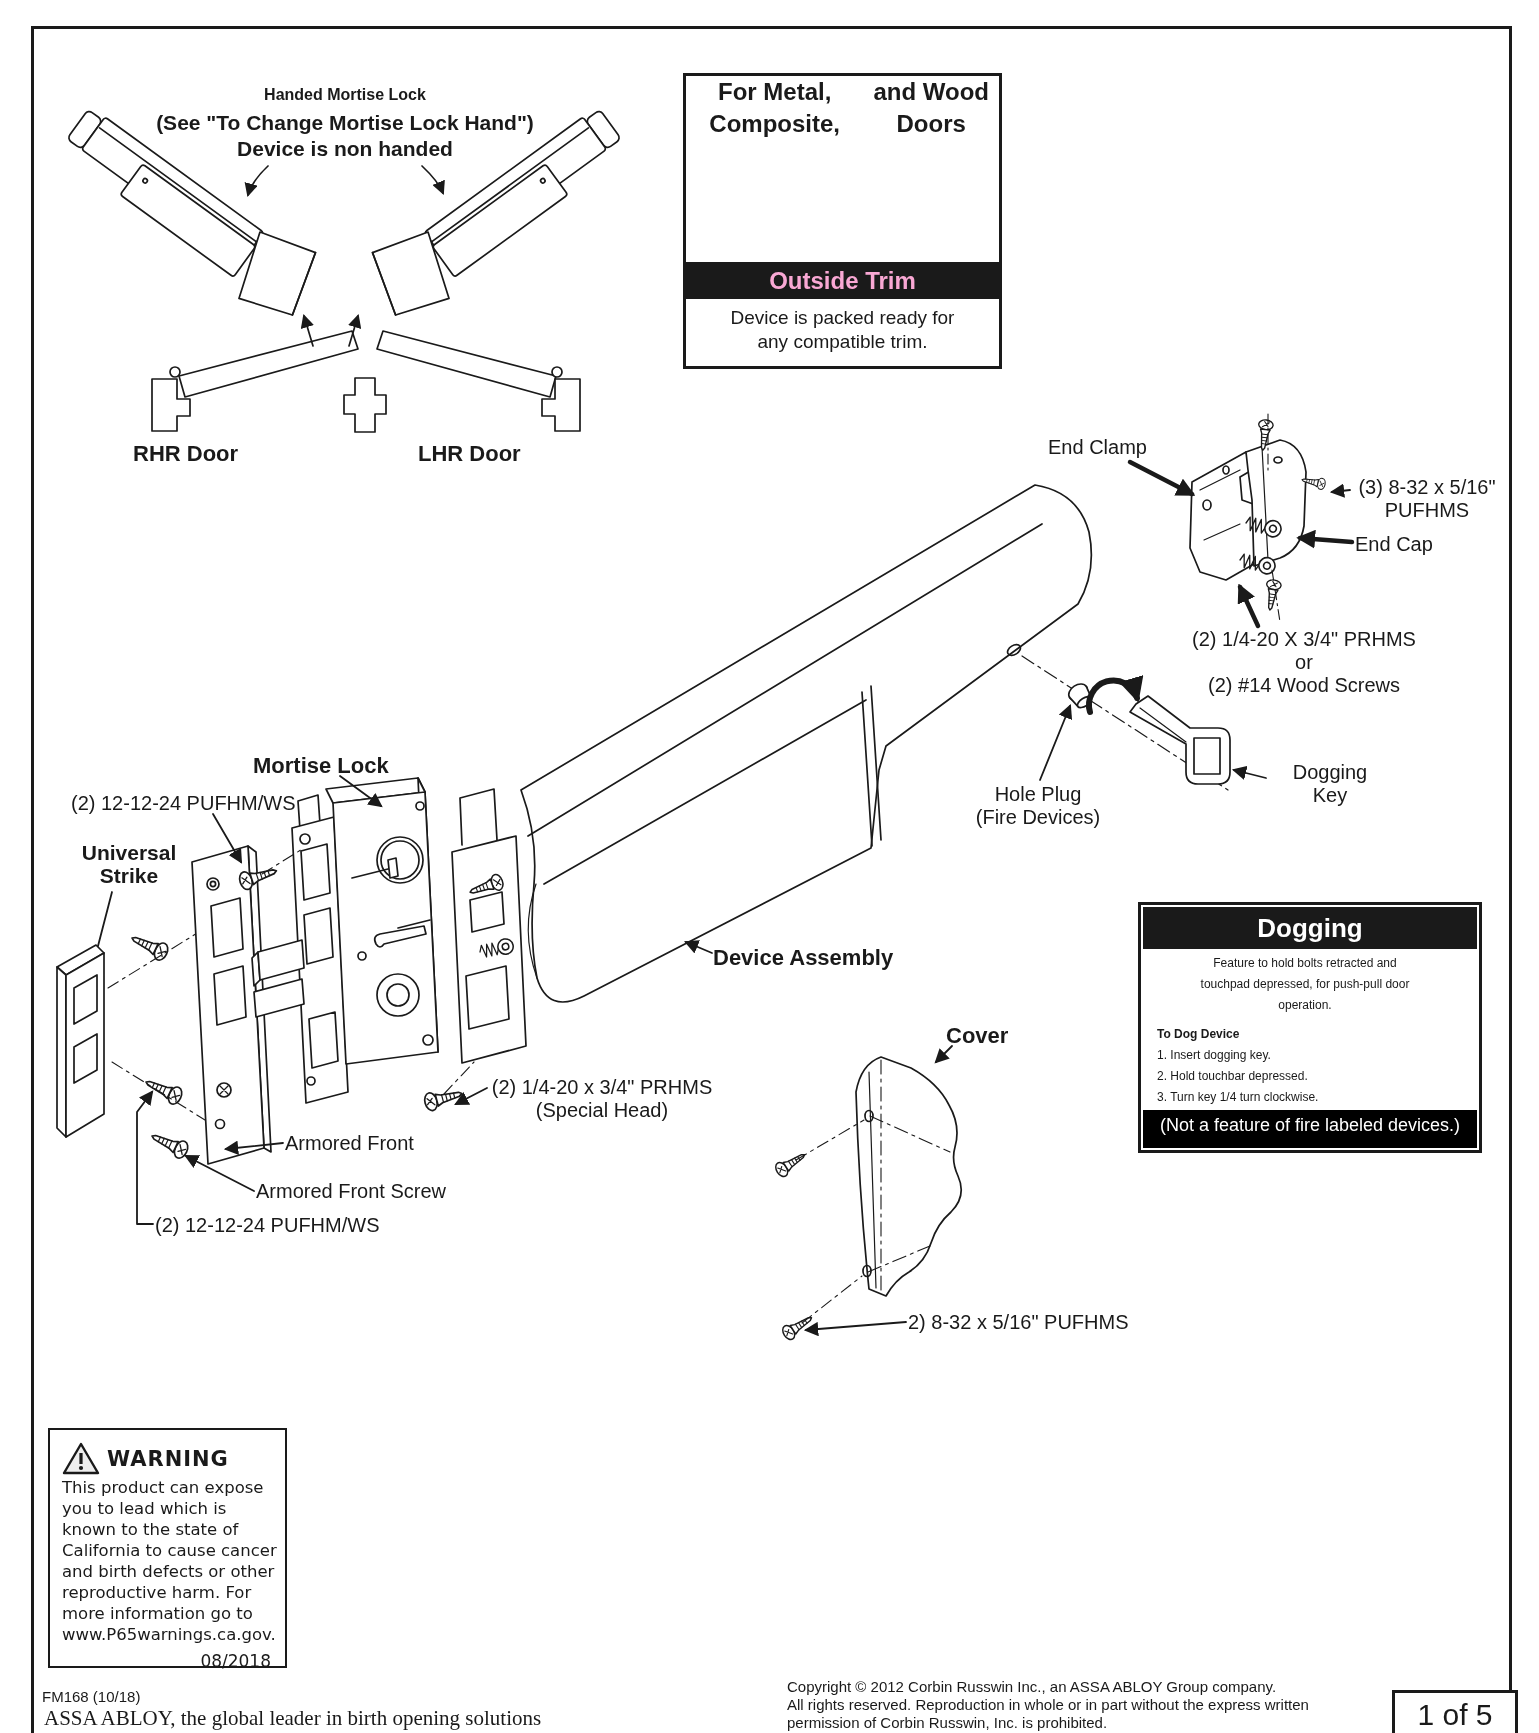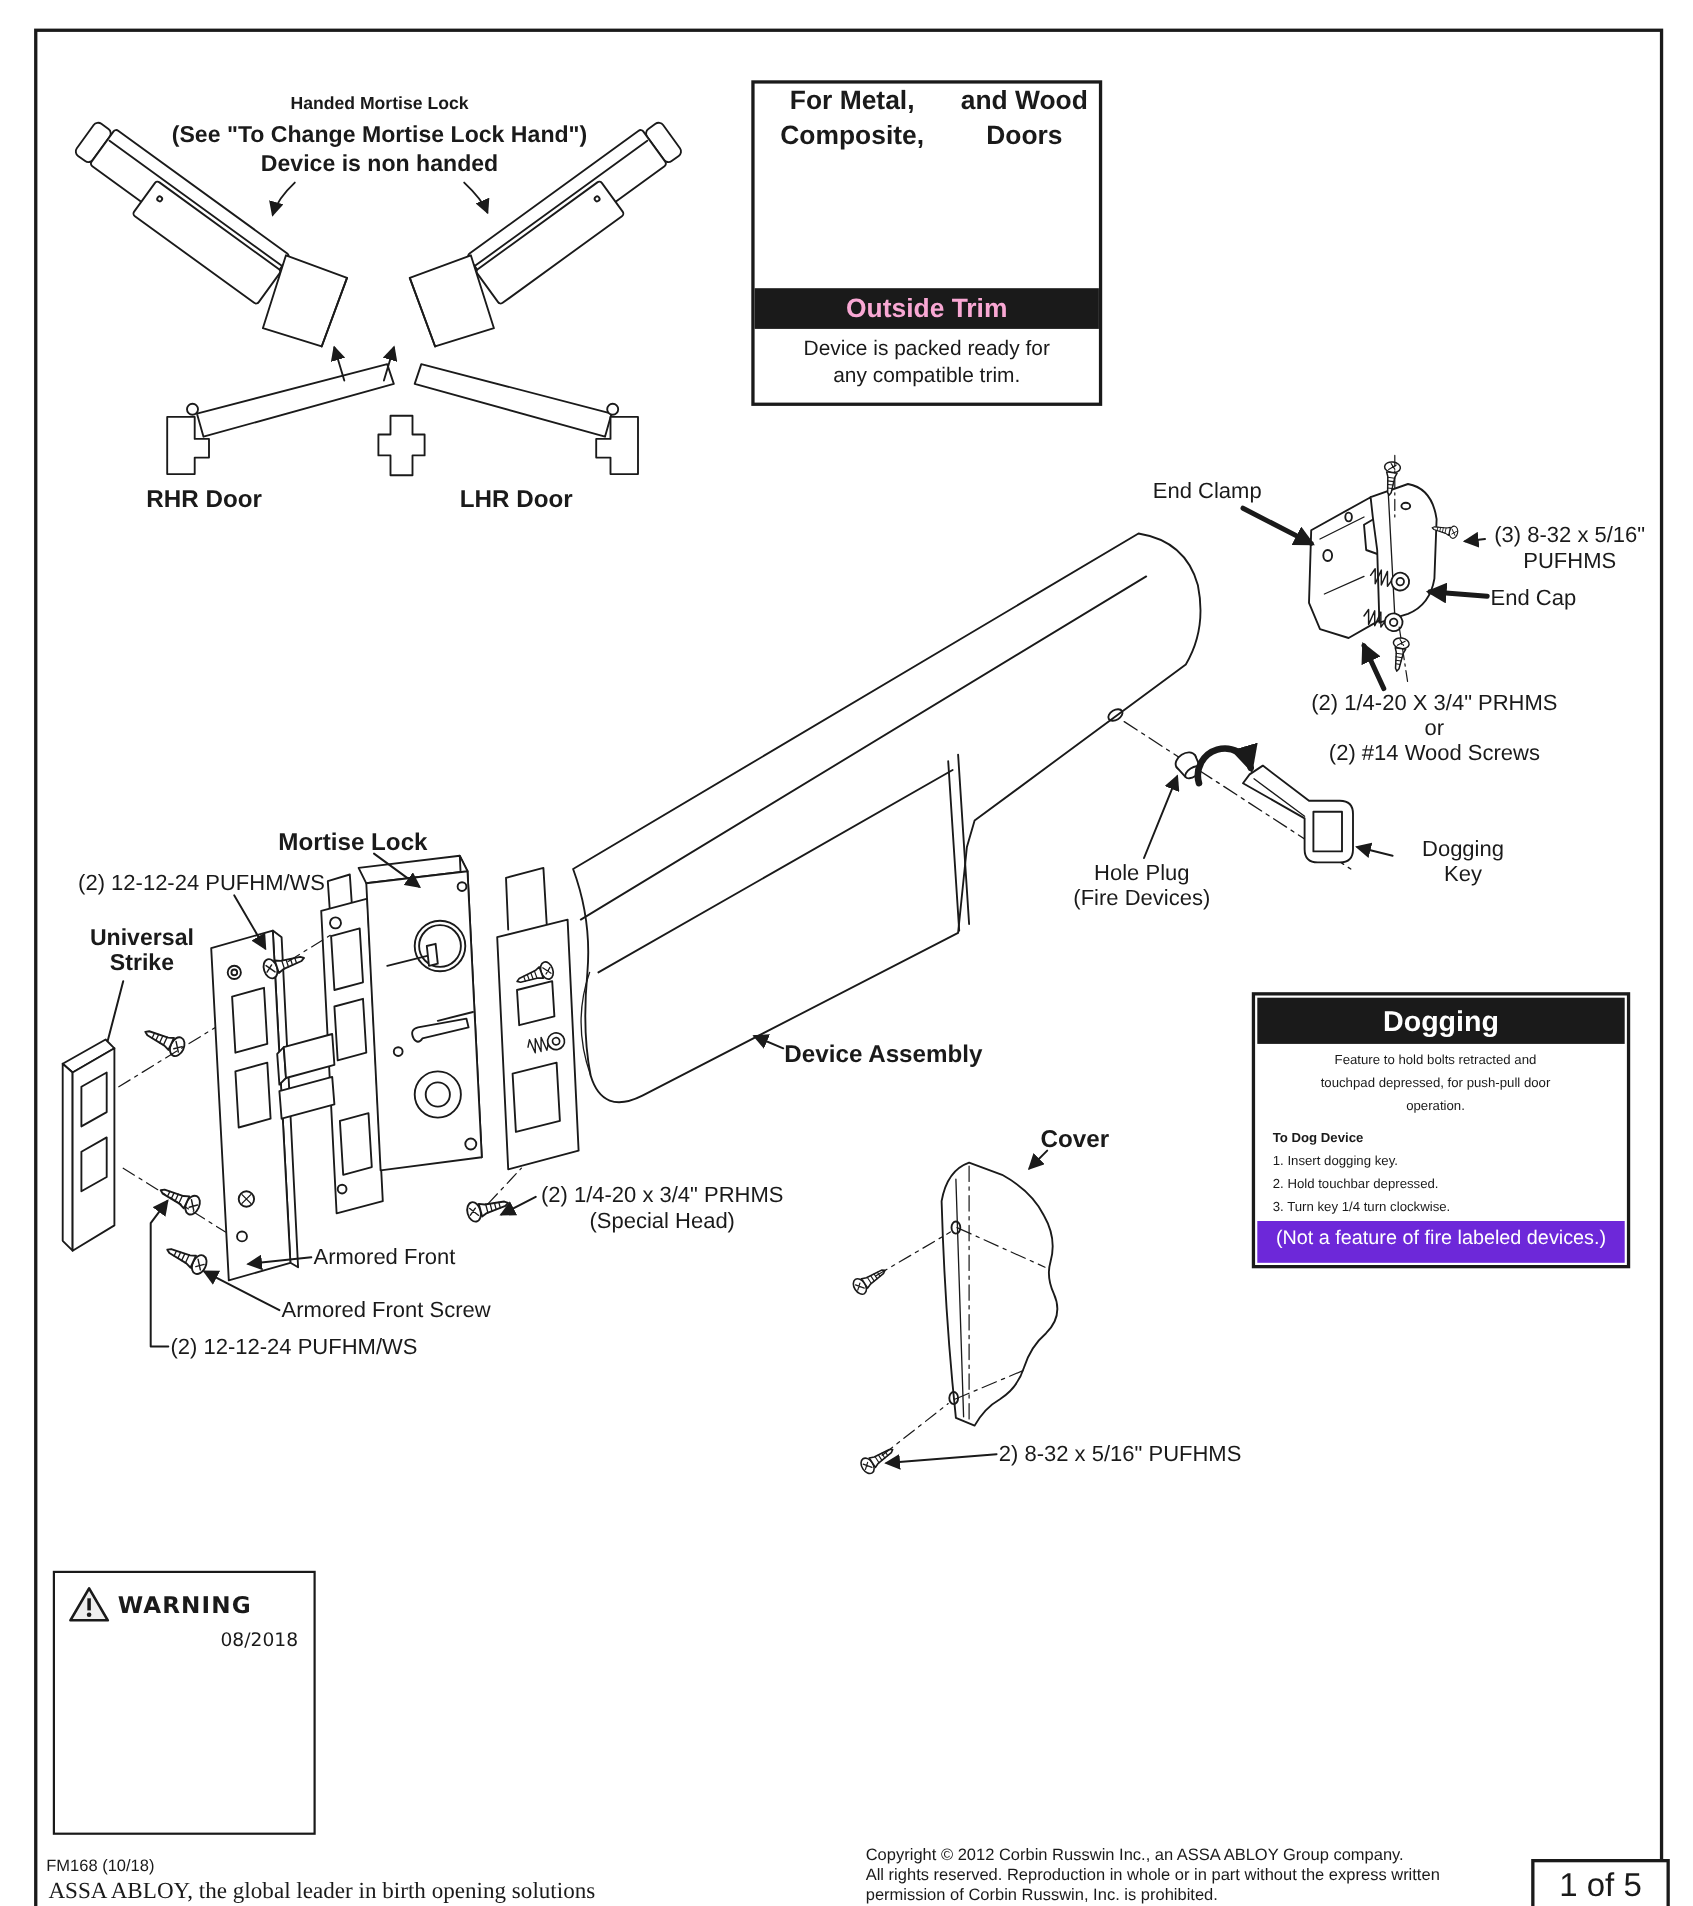--- a/index.html
+++ b/index.html
@@ -35,21 +35,21 @@
   #dog-box{
     left:1138px;top:902px;width:344px;height:251px;border:3px solid #1a1a1a;
     box-sizing:border-box;background:#fff;z-index:3;display:flex;flex-direction:column;
   }
   #dog-box .hdr{background:#1a1a1a;color:#fff;margin:2px;height:42px;line-height:42px;
     text-align:center;font-size:26px;font-weight:bold;}
   #dog-box .body{flex:1;font-size:12px;line-height:21px;padding:2px 18px 0 8px;}
   #dog-box .bc{text-align:center;}
   #dog-box .sub{font-weight:bold;margin-top:8px;margin-left:8px;}
   #dog-box .step{margin-left:8px;}
-  #dog-box .ftr{background:#6d28d9;color:#fff;margin:2px;height:40px;line-height:30px;
+  #dog-box .ftr{background:#000000;color:#fff;margin:2px;height:40px;line-height:30px;
     text-align:center;font-size:18px;}
   
   #warn-box{
     left:48px;top:1428px;width:239px;height:240px;border:2px solid #1a1a1a;
     box-sizing:border-box;z-index:3;background:#fff;font-family:"DejaVu Sans", sans-serif;
   }
   #warn-box .wh{display:flex;align-items:center;gap:7px;margin:12px 0 2px 12px;}
   #warn-box .wt{font-size:21px;font-weight:bold;letter-spacing:1px;}
   #warn-box .wb{font-size:16.5px;line-height:21px;margin:2px 8px 0 12px;}
   #warn-box .wd{text-align:right;font-size:17px;margin:6px 14px 0 0;padding-left:40px;}
@@ -361,20 +361,21 @@
 
 <div id="warn-box" class="abs">
   <div class="wh">
     <svg width="38" height="33" viewBox="0 0 38 33">
       <path d="M19,2 L36,31 L2,31 Z" fill="#eee" stroke="#1a1a1a" stroke-width="2.4" stroke-linejoin="round"></path>
       <rect x="17.4" y="11" width="3.2" height="11" fill="#1a1a1a"></rect>
       <circle cx="19" cy="26" r="2.1" fill="#1a1a1a"></circle>
     </svg>
     <span class="wt">WARNING</span>
   </div>
+  <div class="wb">This product can expose you to lead which is known to the state of California to cause cancer and birth defects or other reproductive harm. For more information go to www.P65warnings.ca.gov.</div>
   <div class="wd">08/2018</div>
 </div>
 
 <div id="fm" class="abs">FM168 (10/18)</div>
 <div id="tagline" class="abs">ASSA ABLOY, the global leader in birth opening solutions</div>
 <div id="copyright" class="abs">
   <div>Copyright © 2012 Corbin Russwin Inc., an ASSA ABLOY Group company.</div>
   <div>All rights reserved. Reproduction in whole or in part without the express written</div>
   <div>permission of Corbin Russwin, Inc. is prohibited.</div>
 </div>

